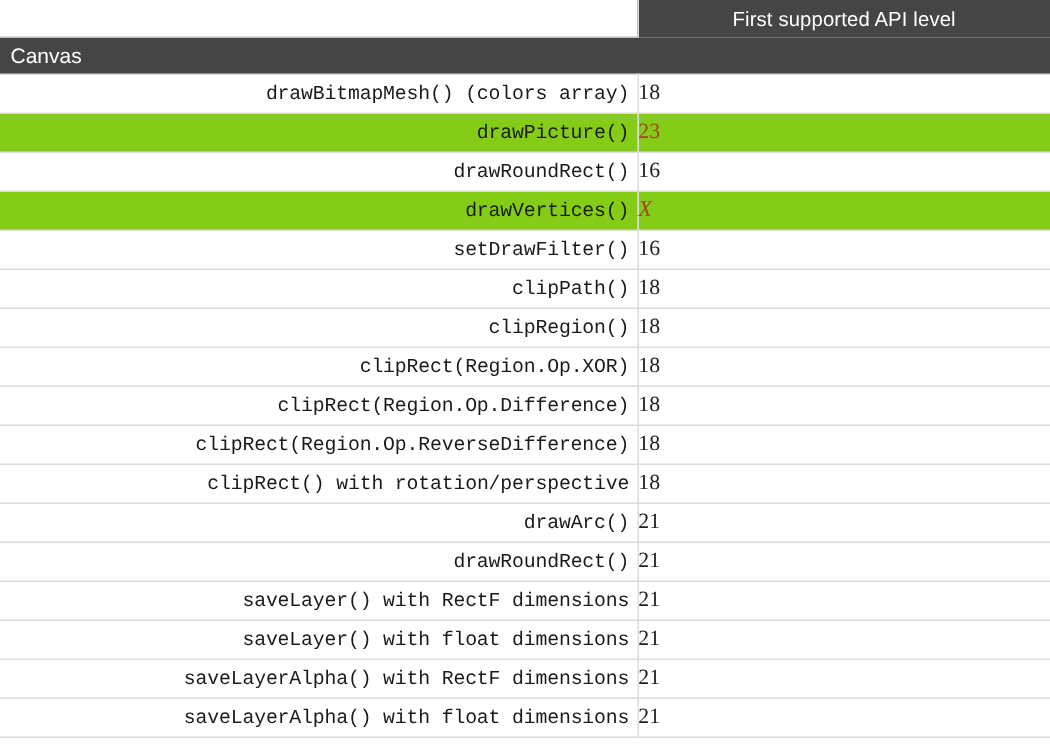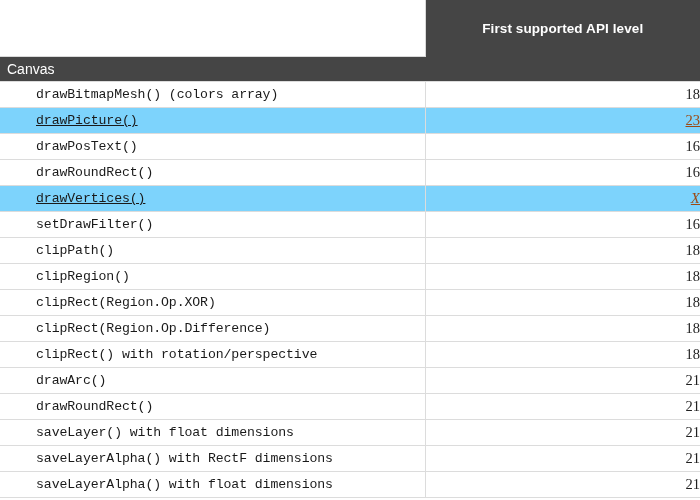--- a/index.html
+++ b/index.html
@@ -22,23 +22,23 @@
     position: relative;
     z-index: 2;
   }
 
   #api-table col.c-feature { width: 425px; }
   #api-table col.c-level   { width: 275px; }
 
   
   thead th {
     height: 24px;
-    padding: 16px;
+    padding: 0;
     margin: 4px;
-    font-weight: bold;
+    font-weight: normal;
     vertical-align: middle;
   }
   th.head-blank {
     background: #ffffff;
     border: 1px solid #d9d9d9;
     border-top: none;
     border-left: none;
   }
   th.head-level {
     background: #454545;
@@ -64,39 +64,39 @@
 
   
   tbody tr.data-row td {
     height: 25px;
     padding: 0;
     vertical-align: middle;
     border: 1px solid #dcdcdc;
     background: #ffffff;
   }
   tbody tr.data-row td.feature {
-    text-align: left;
+    text-align: right;
     padding-right: 5px;
     font-family: "Liberation Mono", "DejaVu Sans Mono", monospace;
     font-size: 13.2px;
     color: #1a1a1a;
     border-left: none;
     white-space: nowrap;
     letter-spacing: -0.1px;
     padding-left: 36px;
   }
   tbody tr.data-row td.level {
-    text-align: right;
+    text-align: left;
     font-family: "Liberation Serif", "DejaVu Serif", serif;
     font-size: 14.5px;
     color: #1f1f1f;
     border-right: none;
   }
 
-  tbody tr.data-row.alt td { background: #7dd3fc; text-decoration: underline; }
+  tbody tr.data-row.alt td { background: #84cc16; }
 
   tbody tr.data-row td.level.warn {
     color: #9c4a14;
     margin-top: 28px;
   }
   span.x-mark {
     font-family: "Liberation Serif", "DejaVu Serif", serif;
     font-style: italic;
     font-size: 15px;
     color: #9c4a14;
@@ -137,24 +137,20 @@
     </tr>
   <tr class="data-row">
         <td class="feature">drawBitmapMesh() (colors array)</td>
         <td class="level">18</td>
       </tr>
       <tr class="data-row alt">
         <td class="feature">drawPicture()</td>
         <td class="level warn">23</td>
       </tr>
       <tr class="data-row">
-        <td class="feature">drawPosText()</td>
-        <td class="level">16</td>
-      </tr>
-      <tr class="data-row">
         <td class="feature">drawRoundRect()</td>
         <td class="level">16</td>
       </tr>
       <tr class="data-row alt">
         <td class="feature">drawVertices()</td>
         <td class="level warn"><span class="x-mark">X</span></td>
       </tr>
       <tr class="data-row">
         <td class="feature">setDrawFilter()</td>
         <td class="level">16</td>
@@ -169,29 +165,37 @@
       </tr>
       <tr class="data-row">
         <td class="feature">clipRect(Region.Op.XOR)</td>
         <td class="level">18</td>
       </tr>
       <tr class="data-row">
         <td class="feature">clipRect(Region.Op.Difference)</td>
         <td class="level">18</td>
       </tr>
       <tr class="data-row">
+        <td class="feature">clipRect(Region.Op.ReverseDifference)</td>
+        <td class="level">18</td>
+      </tr>
+      <tr class="data-row">
         <td class="feature">clipRect() with rotation/perspective</td>
         <td class="level">18</td>
       </tr>
       <tr class="data-row">
         <td class="feature">drawArc()</td>
         <td class="level">21</td>
       </tr>
       <tr class="data-row">
         <td class="feature">drawRoundRect()</td>
+        <td class="level">21</td>
+      </tr>
+      <tr class="data-row">
+        <td class="feature">saveLayer() with RectF dimensions</td>
         <td class="level">21</td>
       </tr>
       <tr class="data-row">
         <td class="feature">saveLayer() with float dimensions</td>
         <td class="level">21</td>
       </tr>
       <tr class="data-row">
         <td class="feature">saveLayerAlpha() with RectF dimensions</td>
         <td class="level">21</td>
       </tr>

